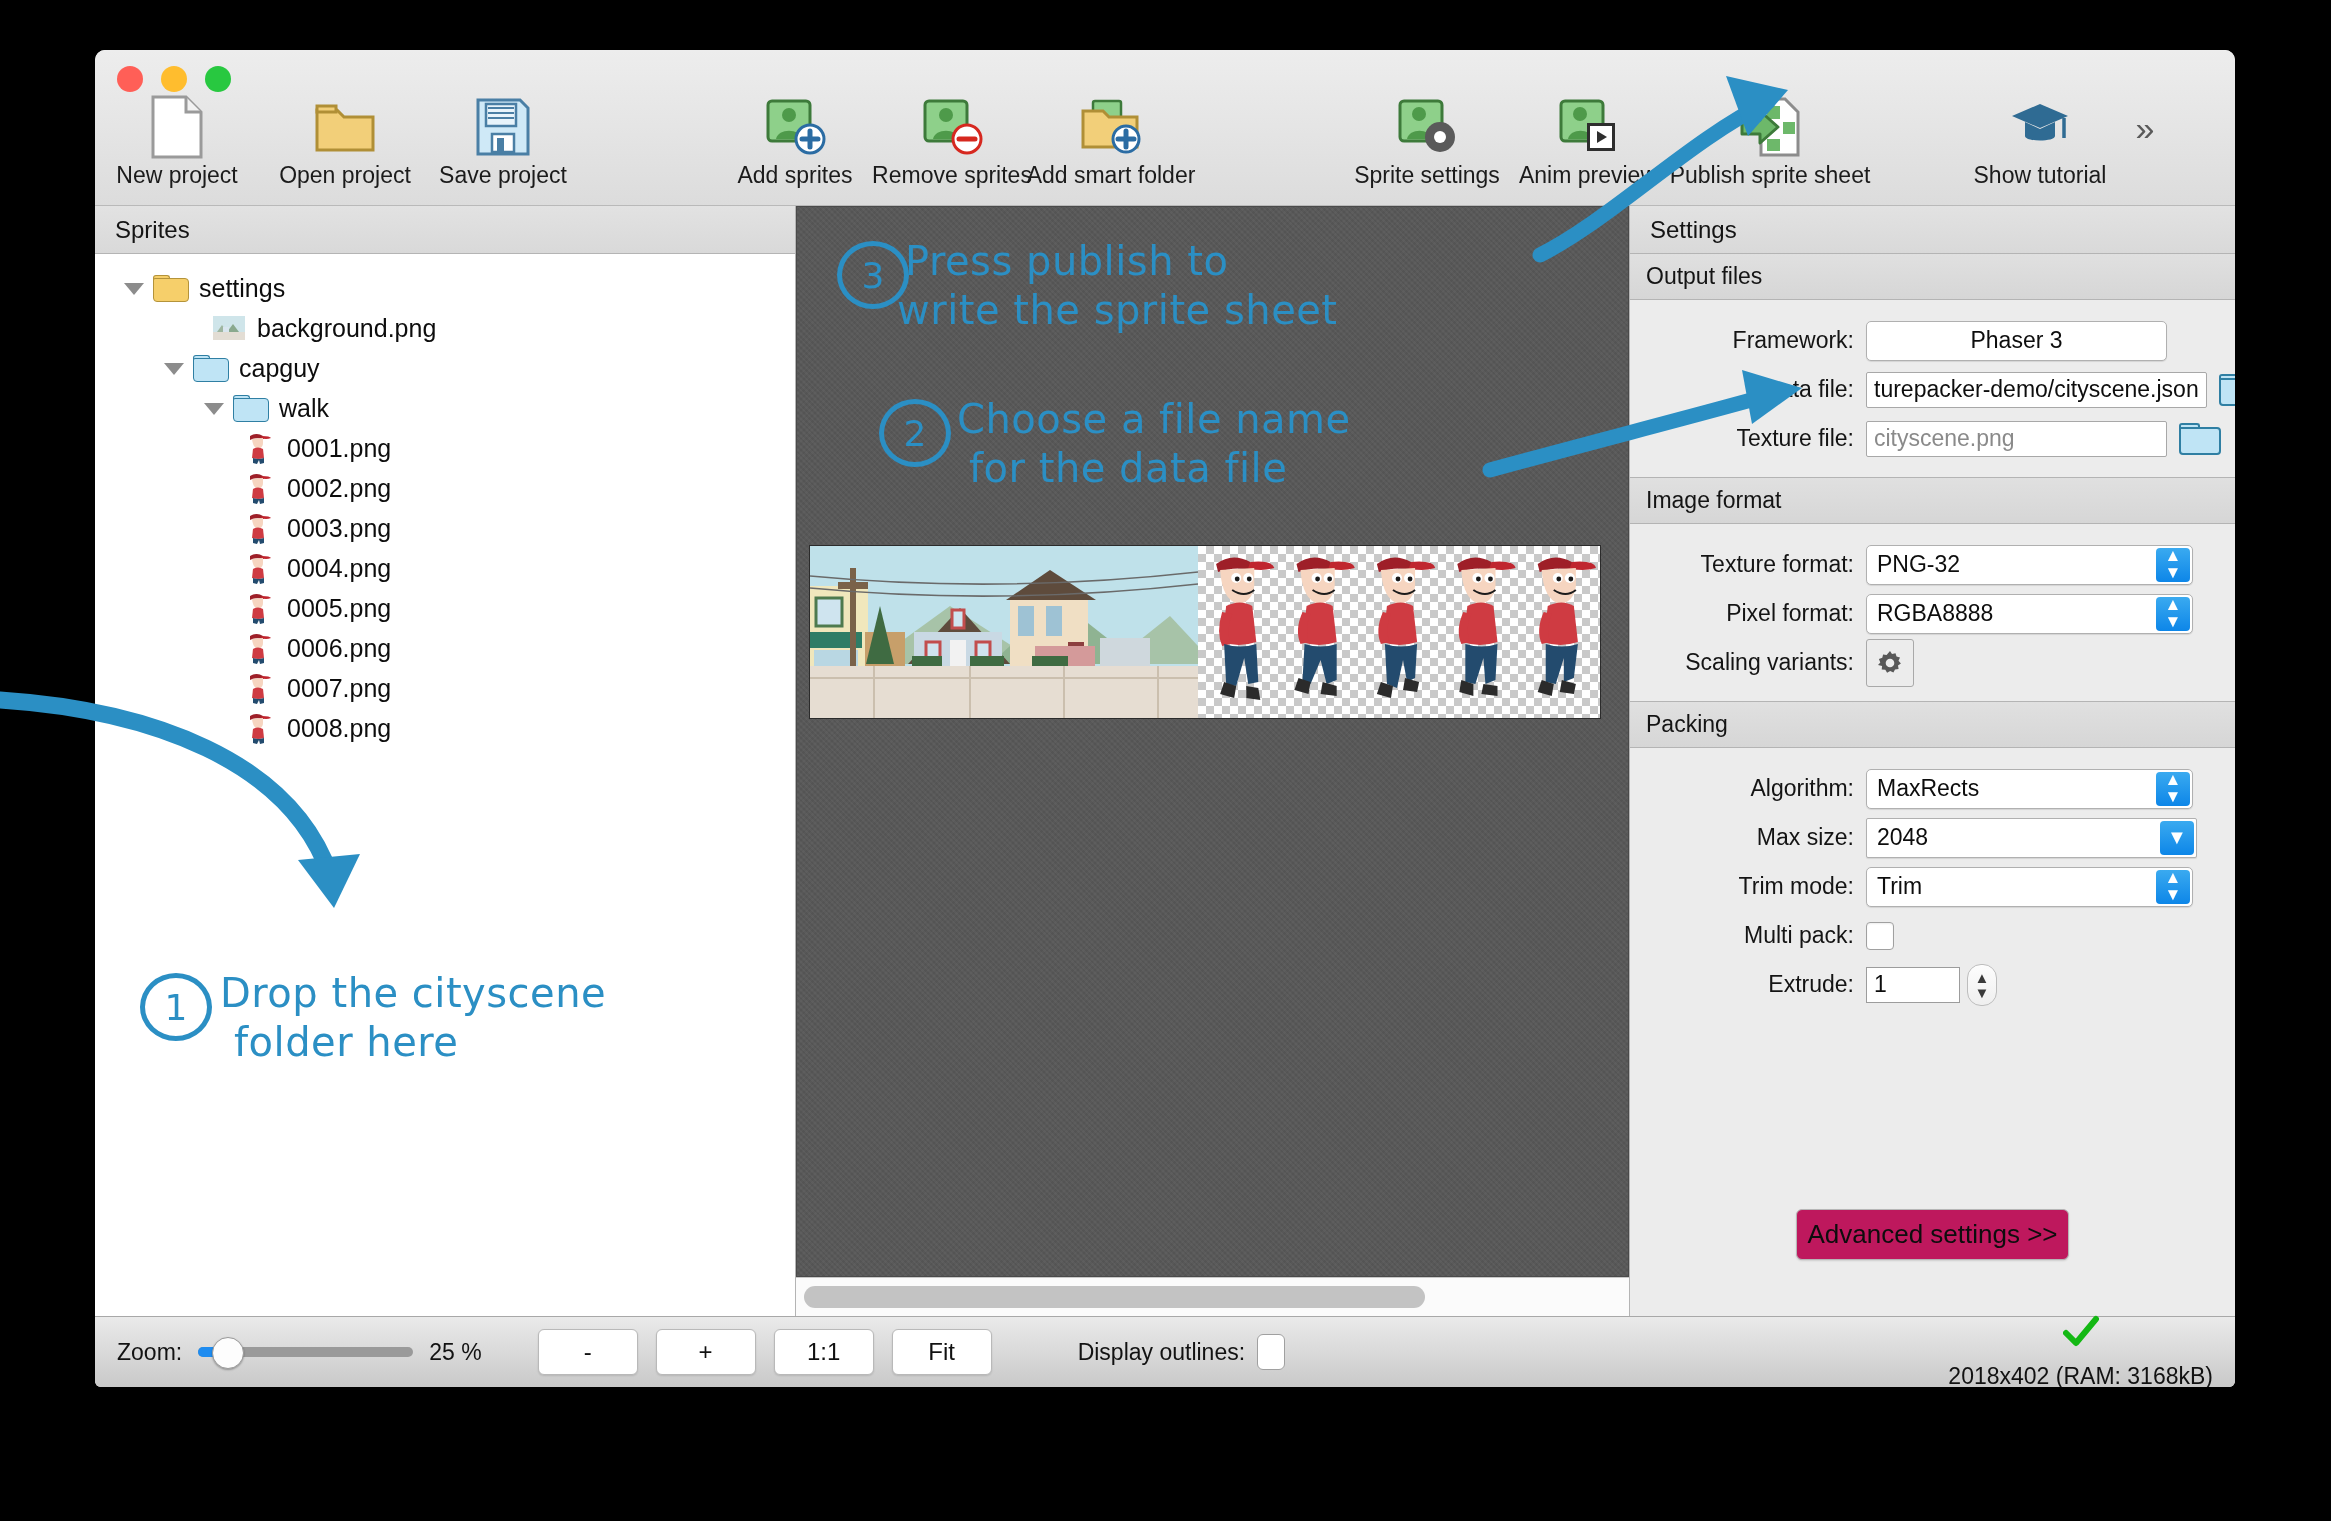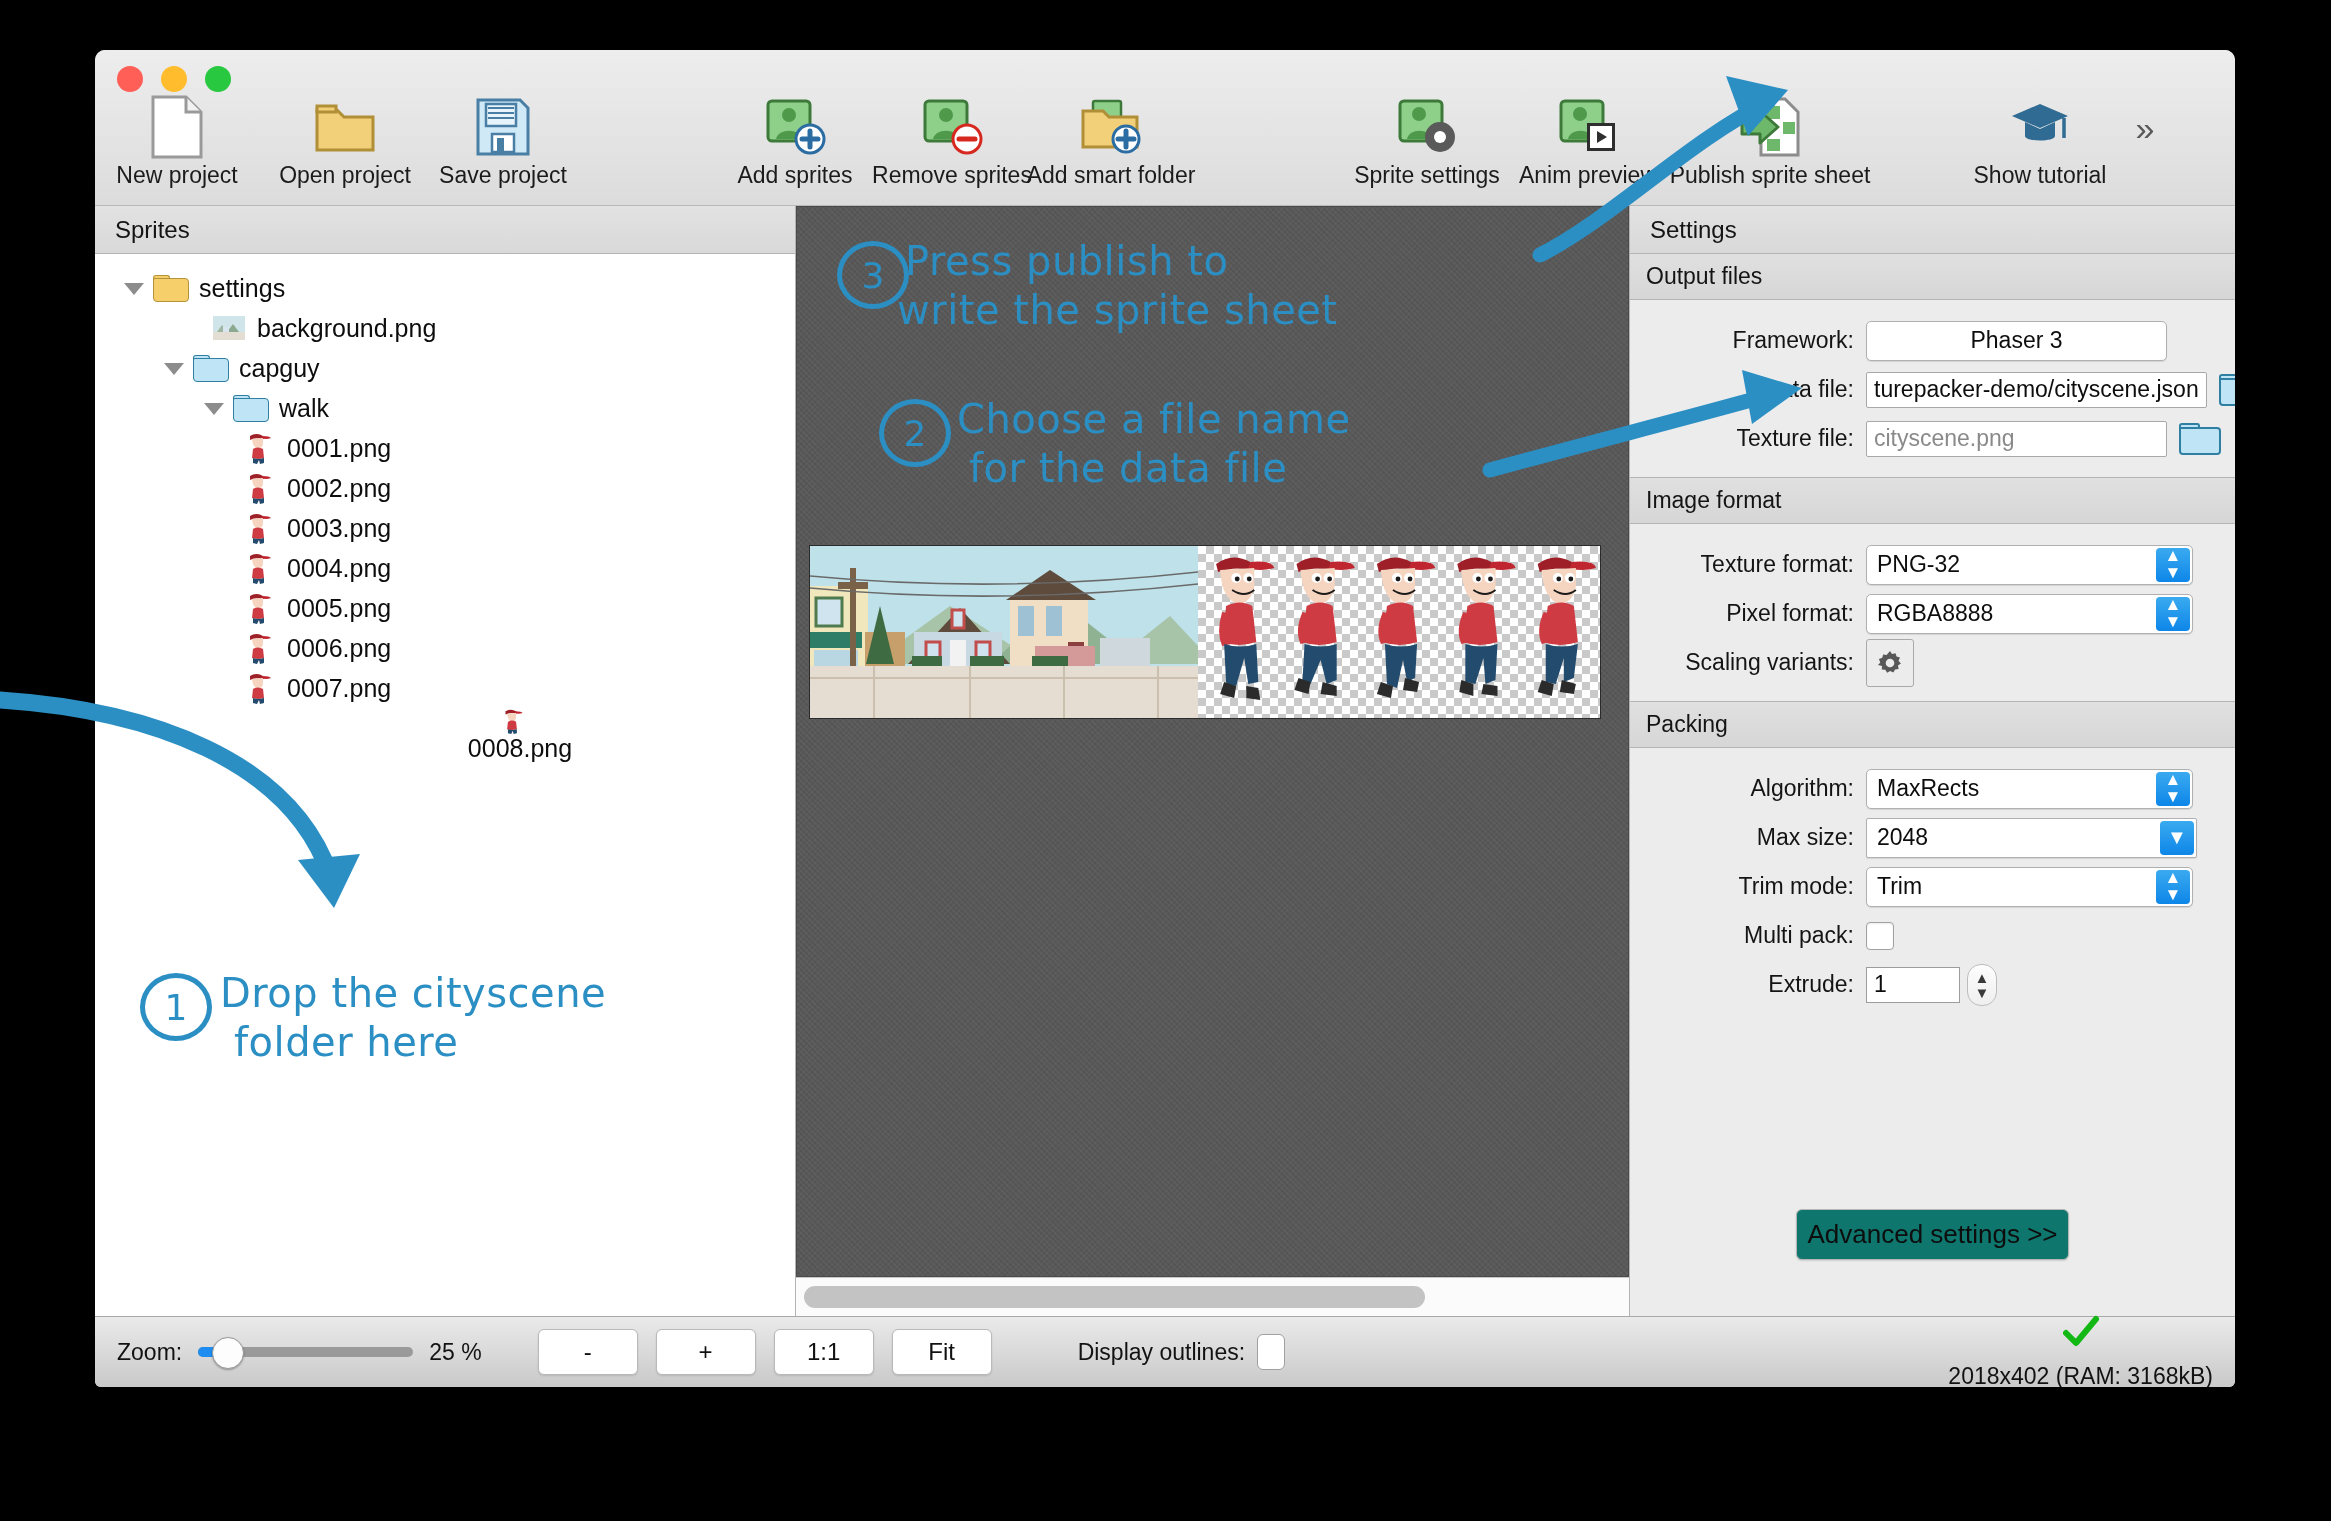--- a/index.html
+++ b/index.html
@@ -124,21 +124,21 @@
            display:flex;align-items:center;justify-content:center;}
   .chk{width:26px;height:26px;border:1px solid #a0a0a0;border-radius:4px;background:#fff;
        box-shadow:inset 0 1px 2px rgba(0,0,0,.07);}
   .numfield{width:85px;height:34px;border:1px solid #9c9c9c;background:#fff;
             display:flex;align-items:center;padding-left:7px;font-size:23px;color:#0d0d0d;}
   .numstep{width:28px;height:40px;margin-left:7px;border:1px solid #bdbdbd;border-radius:14px;
            background:linear-gradient(180deg,#fdfdfd,#efefef);
            display:flex;flex-direction:column;align-items:center;justify-content:center;
            color:#3a3a3a;font-size:15px;line-height:1;}
   #advWrap{flex:1;display:flex;align-items:flex-end;justify-content:center;padding-bottom:56px;}
-  #advBtn{padding:9px 10px;background:#0f766e;border:1px solid #b6b6b6;border-radius:6px;
+  #advBtn{padding:9px 10px;background:#be185d;border:1px solid #b6b6b6;border-radius:6px;
           font-size:26px;color:#0d0d0d;box-shadow:0 1px 2px rgba(0,0,0,.13);}
 
   
   #status{height:70px;flex:0 0 70px;display:flex;align-items:center;
           background:linear-gradient(180deg,#eaeaea,#c9c9c9);
           border-top:1px solid #a8a8a8;padding:0 22px;font-size:23px;color:#121212;}
   #zoomTrack{width:215px;height:10px;background:#9a9a9a;border-radius:5px;position:relative;
              margin:0 16px;}
   #zoomFill{position:absolute;left:0;top:0;height:100%;width:10%;background:#1e8cf0;border-radius:5px;}
   #zoomKnob{position:absolute;left:14px;top:-10px;width:30px;height:30px;border-radius:50%;
@@ -407,21 +407,21 @@
             <div class="row" style="padding-left: 150px;">
               <svg class="capthumb" viewBox="0 0 26 32">
                 <path d="M5 4 q7-4 13 0 l1 3 q-8-2-14 1z" fill="#9e1f28"></path>
                 <path d="M17 4 q8 0 9 2 q-5 2-10 0z" fill="#c0262f"></path>
                 <path d="M7 7 q1 9 6 10 q5-1 5-6 l0-5z" fill="#f6d5c0"></path>
                 <path d="M8 17 q5-3 10 0 l1 9 q-6 2-12 0z" fill="#cf3b42"></path>
                 <path d="M8 26 q5 2 11 0 l0 5 l-4 1 l-1-4 l-2 4 l-4-1z" fill="#234b6e"></path>
               </svg>
               <span>0007.png</span>
             </div>
-            <div class="row" style="padding-left: 150px; flex-direction: column;">
+            <div class="row" style="padding-left: 150px;">
               <svg class="capthumb" viewBox="0 0 26 32">
                 <path d="M5 4 q7-4 13 0 l1 3 q-8-2-14 1z" fill="#9e1f28"></path>
                 <path d="M17 4 q8 0 9 2 q-5 2-10 0z" fill="#c0262f"></path>
                 <path d="M7 7 q1 9 6 10 q5-1 5-6 l0-5z" fill="#f6d5c0"></path>
                 <path d="M8 17 q5-3 10 0 l1 9 q-6 2-12 0z" fill="#cf3b42"></path>
                 <path d="M8 26 q5 2 11 0 l0 5 l-4 1 l-1-4 l-2 4 l-4-1z" fill="#234b6e"></path>
               </svg>
               <span>0008.png</span>
             </div>
           </div>

